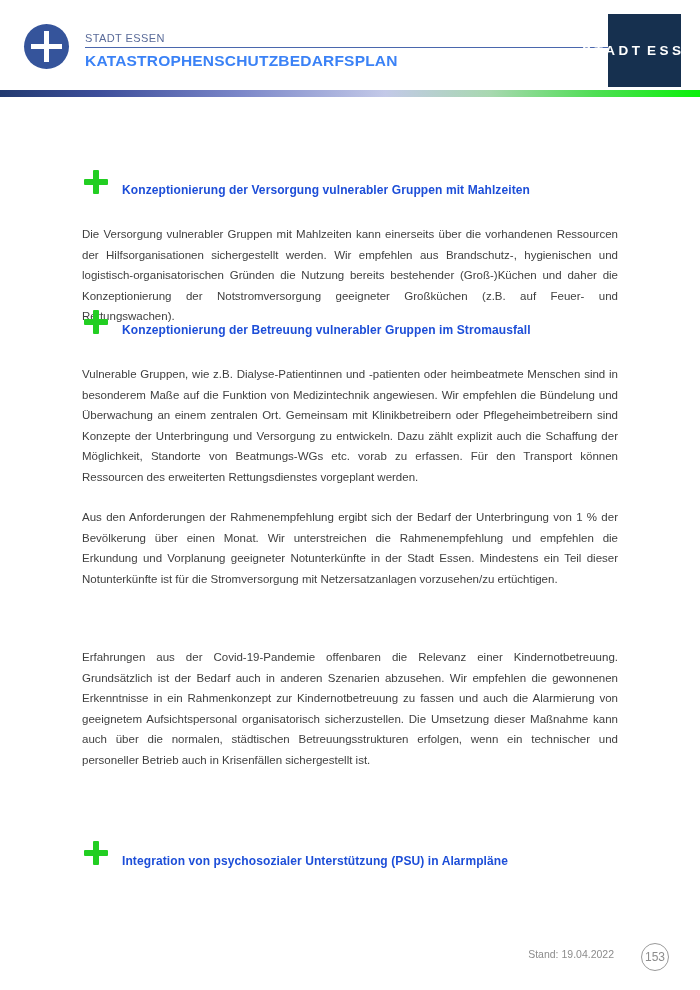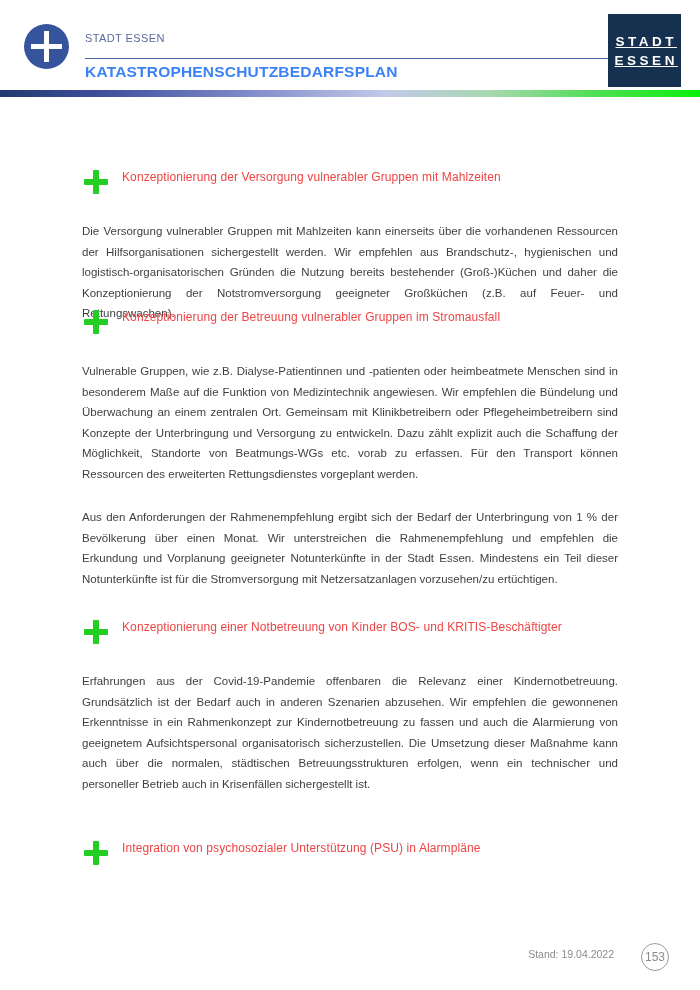--- a/index.html
+++ b/index.html
@@ -18,49 +18,49 @@
   }
   .logo-circle .bar-h {
     position:absolute; left:7px; top:20px; width:31px; height:4.5px; background:#ffffff;
   }
   .logo-circle .bar-v {
     position:absolute; left:20px; top:7px; width:4.5px; height:31px; background:#ffffff;
   }
   .header-titles { position:absolute; left:85px; top:32px; width:523px; }
   .org-title {
     font-size:11px; color:#5A6B99; letter-spacing:0.4px;
-    padding-bottom:14px; border-bottom:1.5px solid #4A67AD;
+    padding-bottom:3px; border-bottom:1.5px solid #4A67AD;
   }
   .doc-title {
     padding-top:4px; font-size:15.5px; font-weight:bold; color:#3b82f6; letter-spacing:0.2px;
   }
   .logo-square {
     position:absolute; left:608px; top:14px; width:73px; height:73px;
-    background:#16304F; color:#ffffff; display:flex; flex-direction:column;
-    align-items:center; justify-content:center;text-decoration:underline;
+    background:#16304F; color:#ffffff; display:flex; flex-direction:row;
+    align-items:center; justify-content:center;
   }
   .logo-square div {
     font-size:13.5px; font-weight:bold; letter-spacing:3.5px; padding-left:3.5px; line-height:19px;
   }
   .gradient-bar {
     position:absolute; left:0; top:90px; width:700px; height:7px;
     background:linear-gradient(90deg,
       #223A70 0%, #3D4E9A 14%, #7A86C8 34%, #C3C9E8 55%,
       #A8D8B0 70%, #4FDE54 85%, #0AF00A 100%);
   }
 
   
   .section { position:absolute; left:82px; width:536px; }
   .sec-head { display:flex; align-items:flex-start; }
   .plus-icon { position:relative; width:24px; height:24px; flex:0 0 24px; margin-left:2px; }
   .plus-icon .ph { position:absolute; left:0; top:9.3px; width:24px; height:5.4px; background:#22CE22; border-radius:1px; }
   .plus-icon .pv { position:absolute; left:9.3px; top:0; width:5.4px; height:24px; background:#22CE22; border-radius:1px; }
   .sec-title {
-    margin-left:14px; 
-    font-size:12px; font-weight:normal; color:#ef4444; letter-spacing:0.1px;
+    margin-left:14px; margin-top:13px;
+    font-size:12px; font-weight:bold; color:#1d4ed8; letter-spacing:0.1px;
   }
   .sec-body {
     margin-top:27px; text-align:justify;
     font-size:11.5px; line-height:20.5px; color:#3F3F3F;
   }
   .s1 { top:170px; }
   .s2 { top:310px; }
   .s3 { top:480px; }
   .s4 { top:620px; }
   .s5 { top:841px; }
@@ -119,27 +119,20 @@
       <div class="sec-title">Konzeptionierung der Betreuung vulnerabler Gruppen im Stromausfall</div>
     </div>
     <div class="sec-body">Vulnerable Gruppen, wie z.B. Dialyse-Patientinnen und -patienten oder heimbeatmete Menschen sind in besonderem Maße auf die Funktion von Medizintechnik angewiesen. Wir empfehlen die Bündelung und Überwachung an einem zentralen Ort. Gemeinsam mit Klinikbetreibern oder Pflegeheimbetreibern sind Konzepte der Unterbringung und Versorgung zu entwickeln. Dazu zählt explizit auch die Schaffung der Möglichkeit, Standorte von Beatmungs-WGs etc. vorab zu erfassen. Für den Transport können Ressourcen des erweiterten Rettungsdienstes vorgeplant werden.</div>
   </div>
 
   <div class="section s3">
     <div class="sec-body">Aus den Anforderungen der Rahmenempfehlung ergibt sich der Bedarf der Unterbringung von 1 % der Bevölkerung über einen Monat. Wir unterstreichen die Rahmenempfehlung und empfehlen die Erkundung und Vorplanung geeigneter Notunterkünfte in der Stadt Essen. Mindestens ein Teil dieser Notunterkünfte ist für die Stromversorgung mit Netzersatzanlagen vorzusehen/zu ertüchtigen.</div>
   </div>
 
   <div class="section s4">
-    <div class="sec-head">
-      <div class="plus-icon">
-        <div class="ph"></div>
-          <div class="pv"></div>
-      </div>
-      <div class="sec-title">Konzeptionierung einer Notbetreuung von Kinder BOS- und KRITIS-Beschäftigter</div>
-    </div>
     <div class="sec-body">Erfahrungen aus der Covid-19-Pandemie offenbaren die Relevanz einer Kindernotbetreuung. Grundsätzlich ist der Bedarf auch in anderen Szenarien abzusehen. Wir empfehlen die gewonnenen Erkenntnisse in ein Rahmenkonzept zur Kindernotbetreuung zu fassen und auch die Alarmierung von geeignetem Aufsichtspersonal organisatorisch sicherzustellen. Die Umsetzung dieser Maßnahme kann auch über die normalen, städtischen Betreuungsstrukturen erfolgen, wenn ein technischer und personeller Betrieb auch in Krisenfällen sichergestellt ist.</div>
   </div>
 
   <div class="section s5">
     <div class="sec-head">
       <div class="plus-icon">
         <div class="ph"></div>
           <div class="pv"></div>
       </div>
       <div class="sec-title">Integration von psychosozialer Unterstützung (PSU) in Alarmpläne</div>

